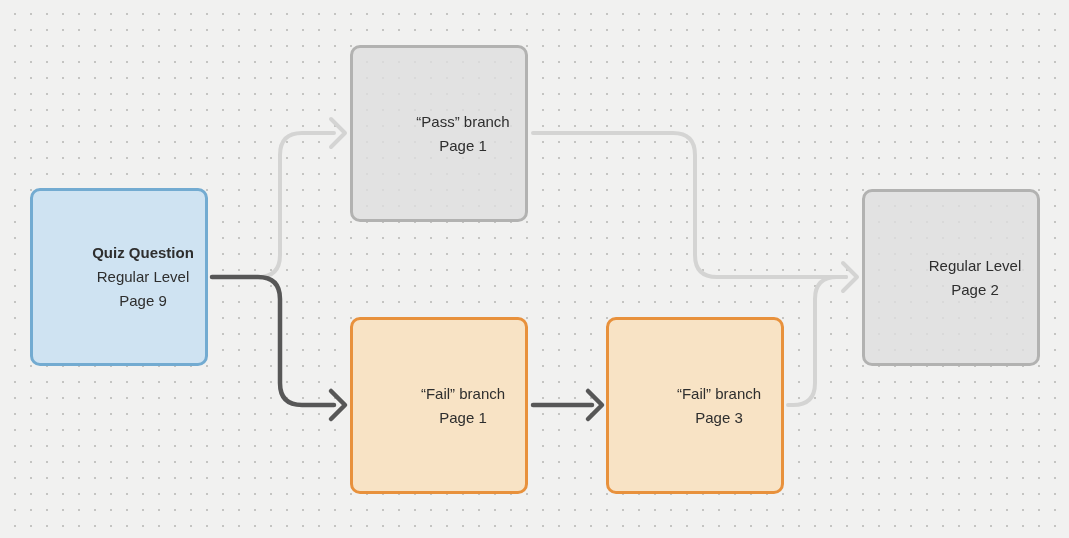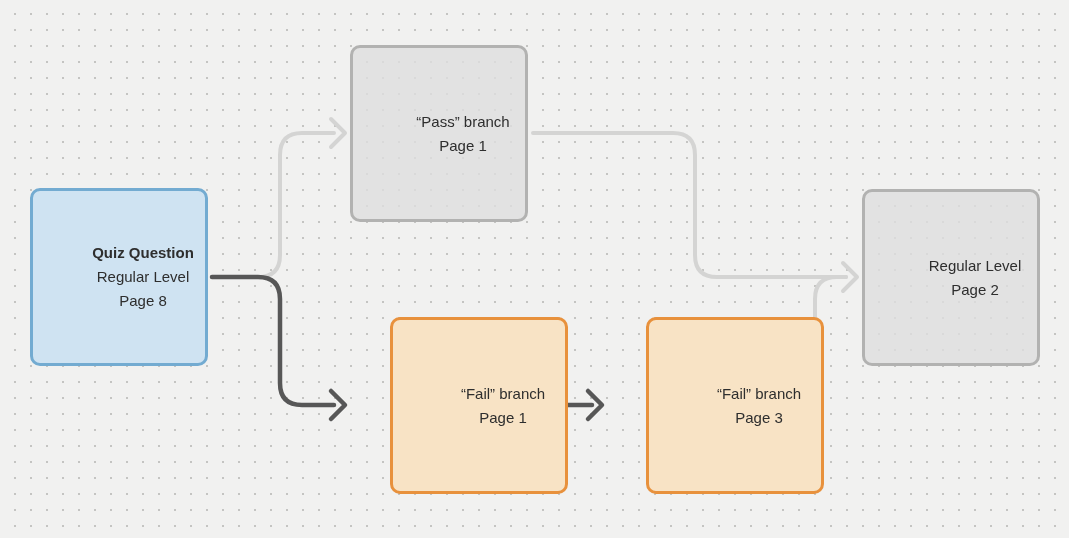--- a/index.html
+++ b/index.html
@@ -50,21 +50,21 @@
     align-items: center;
     justify-content: center;
     text-align: center;
     font-size: 15px;
     line-height: 24px;
     color: var(--text-color, #2e2e2e);
     padding-left: 48px;
   }
   .node-blue   { background: var(--blue-fill);   border-color: var(--blue-border); }
   .node-gray   { background: var(--gray-fill);   border-color: var(--gray-border); }
-  .node-orange { background: var(--orange-fill); border-color: var(--orange-border); margin-left: 40px; }
+  .node-orange { background: var(--orange-fill); border-color: var(--orange-border); }
   .line-bold { font-weight: 700; }
 
   #node-quiz  { left: 30px;  top: 188px; height: 178px; }
   #node-pass1 { left: 350px; top: 45px;  height: 177px; }
   #node-fail1 { left: 350px; top: 317px; height: 177px; }
   #node-fail2 { left: 606px; top: 317px; height: 177px; }
   #node-page5 { left: 862px; top: 189px; height: 177px; }
 </style>
 </head>
 <body>
@@ -94,21 +94,21 @@
 
     <g class="connector dark">
       <path d="M 533 405 H 592"></path>
       <path d="M 588 391 L 602 405 L 588 419"></path>
     </g>
   </svg>
 
   <div class="node node-blue" id="node-quiz">
     <span class="line-bold">Quiz Question</span>
     <span>Regular Level</span>
-    <span>Page 8</span>
+    <span>Page 9</span>
   </div>
 
   <div class="node node-gray" id="node-pass1">
     <span>“Pass” branch</span>
     <span>Page 1</span>
   </div>
 
   <div class="node node-orange" id="node-fail1">
     <span>“Fail” branch</span>
     <span>Page 1</span>

